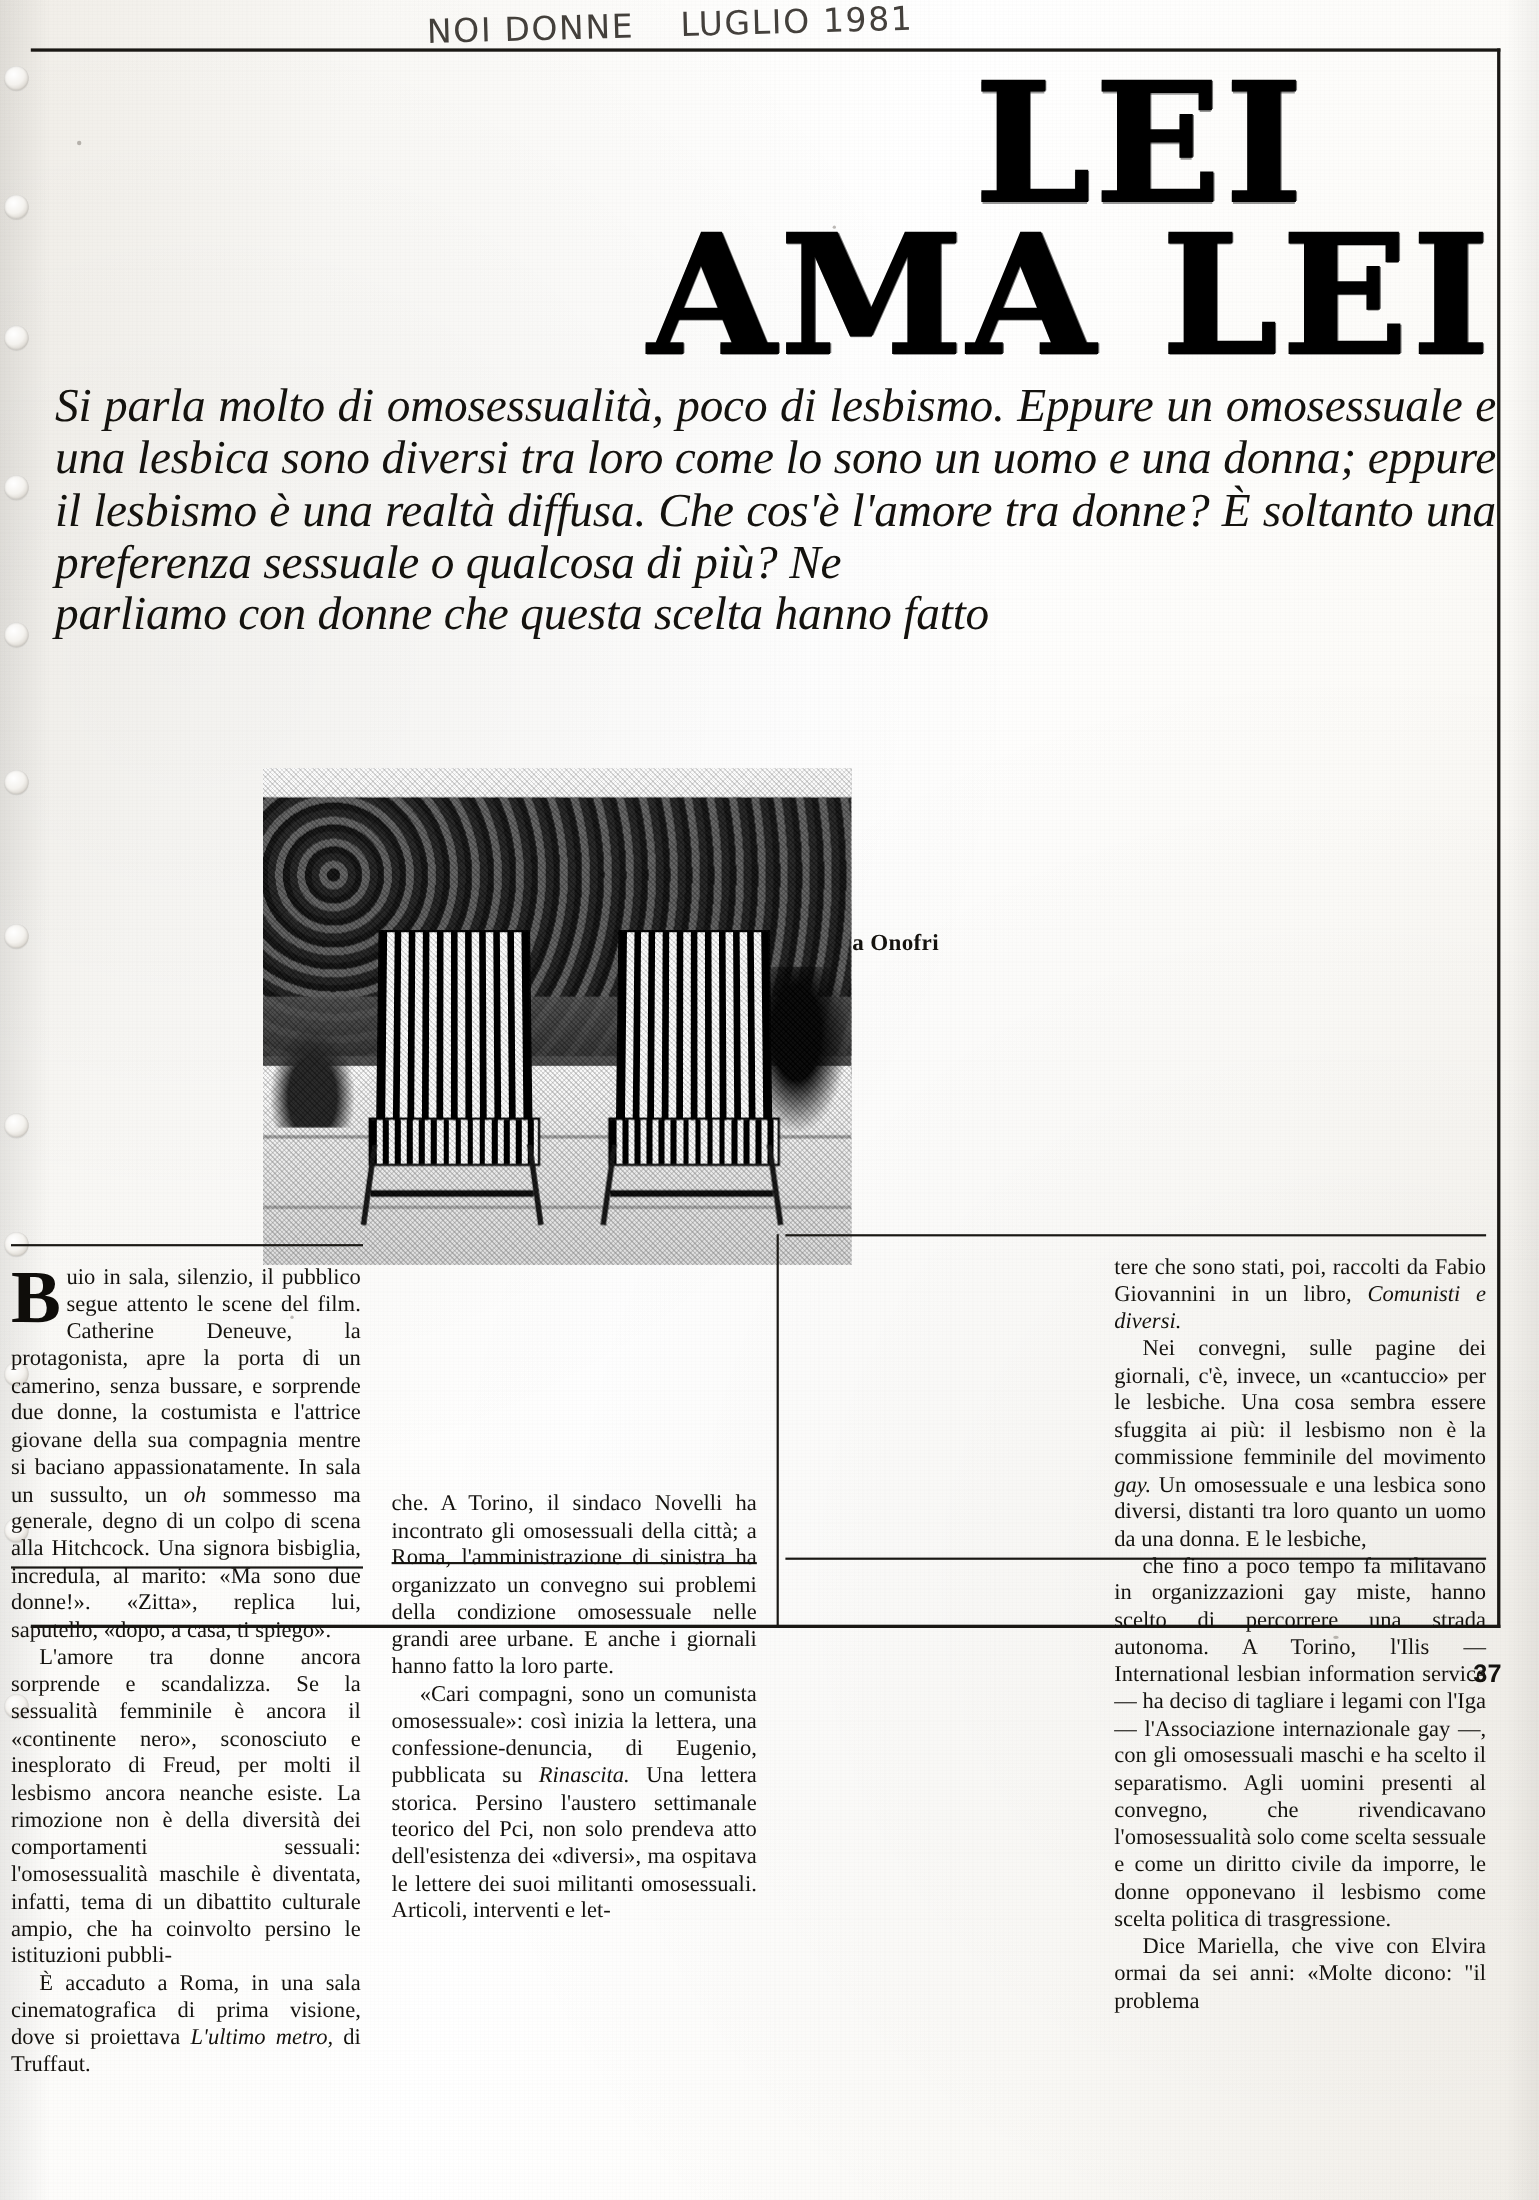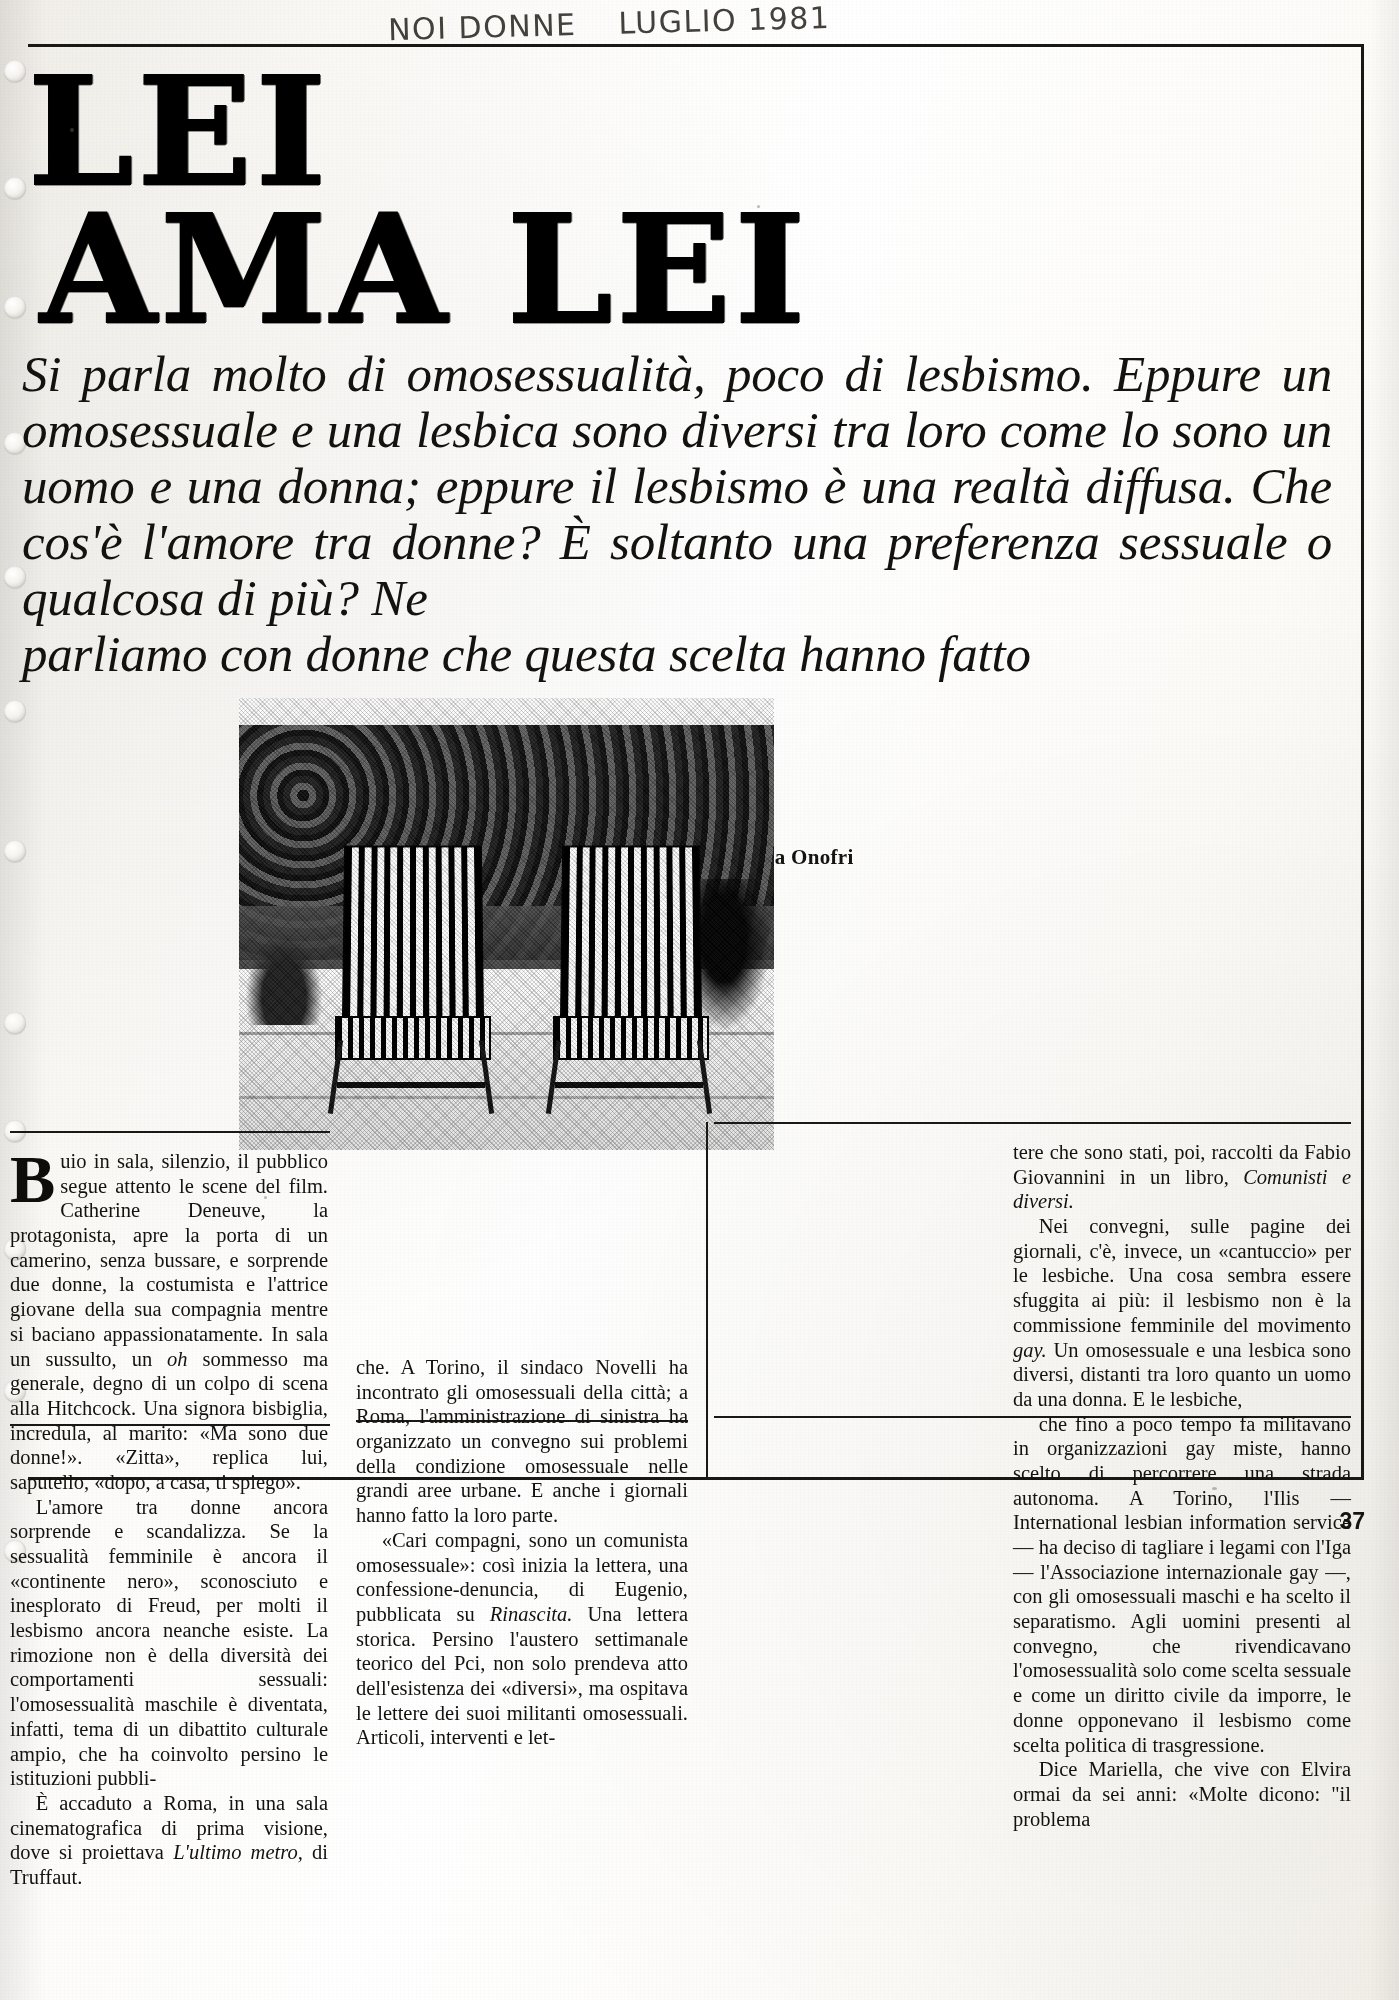--- a/index.html
+++ b/index.html
@@ -62,44 +62,44 @@
     color:#2b2722;
     transform:rotate(-1.6deg);
     white-space:nowrap;
     opacity:.88;
   }
   .handwriting .hw2{margin-left:42px;}
 
   
   .headline{
     position:absolute;left:28px;top:62px;width:1330px;
-    text-align:left;
+    text-align:right;
   }
   .hl-line{
     font-family:"DejaVu Serif", serif;
     font-weight:bold;
     color:#100e0b;
     line-height:.92;
     letter-spacing:4px;
     -webkit-text-stroke:2px #100e0b;
     text-shadow:
       2px 0 0 rgba(20,18,14,.55),
       -1px 1px 0 rgba(20,18,14,.45),
       0 2px 0 rgba(20,18,14,.40);
     filter:contrast(1.25);
   }
   .hl-1{font-size:150px;padding-right:170px;}
   .hl-2{font-size:150px;padding-left:12px;}
 
   
   .deck{
-    position:absolute;left:22px;top:346px;width:1310px;
+    position:absolute;left:50px;top:346px;width:1310px;
     font-family:"Liberation Serif", serif;
     font-style:italic;
-    font-size:51px;
+    font-size:43px;
     line-height:1.10;
     text-align:justify;
     color:#14120e;
     letter-spacing:-0.2px;
   }
   .deck .lastline{display:block;text-align:left;}
 
   
   .byline{
     position:absolute;left:28px;top:845px;width:1330px;

